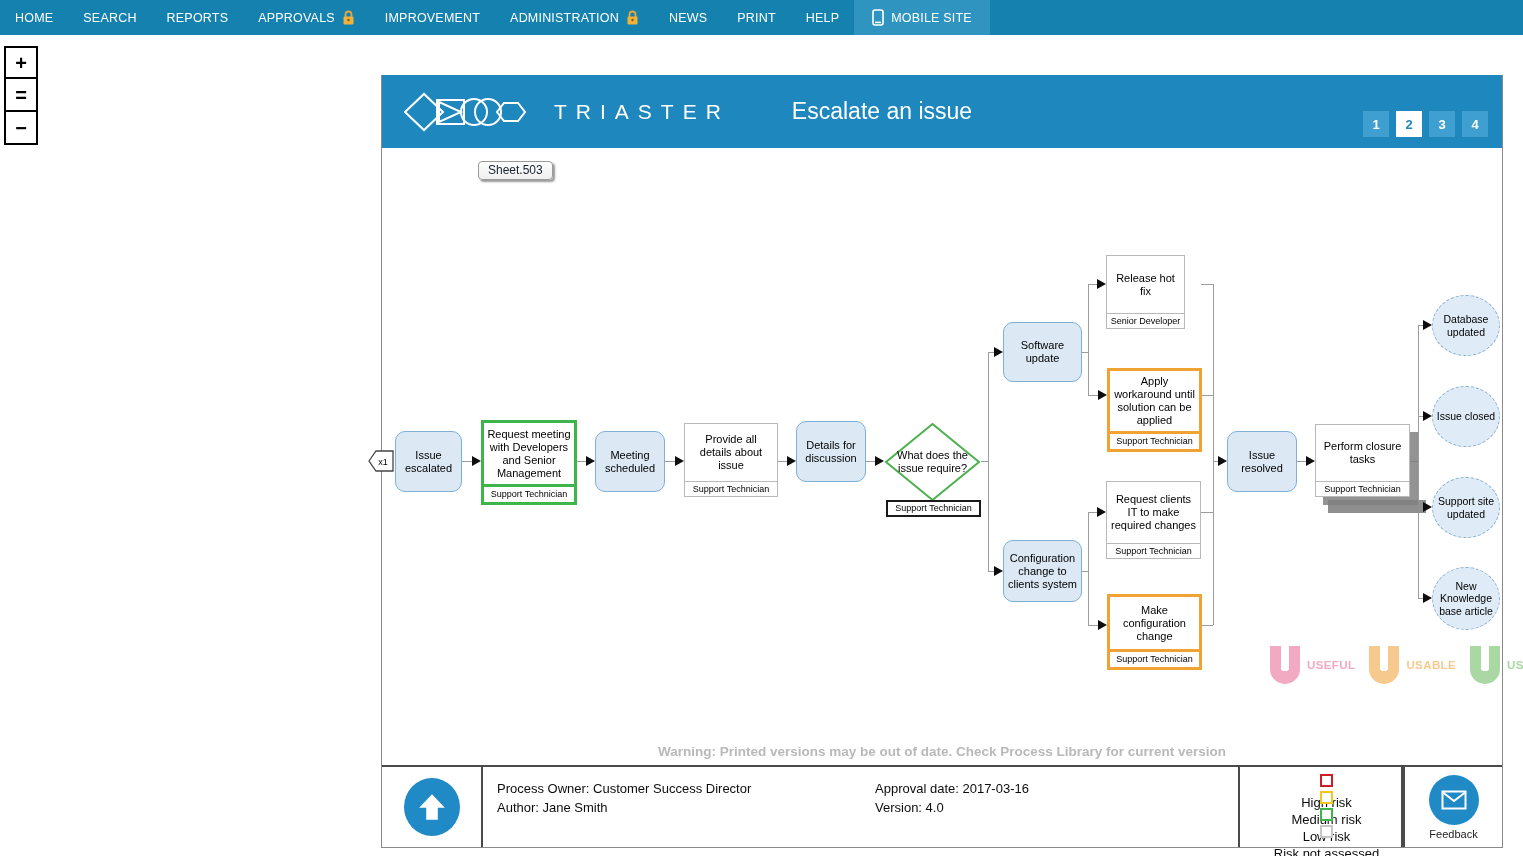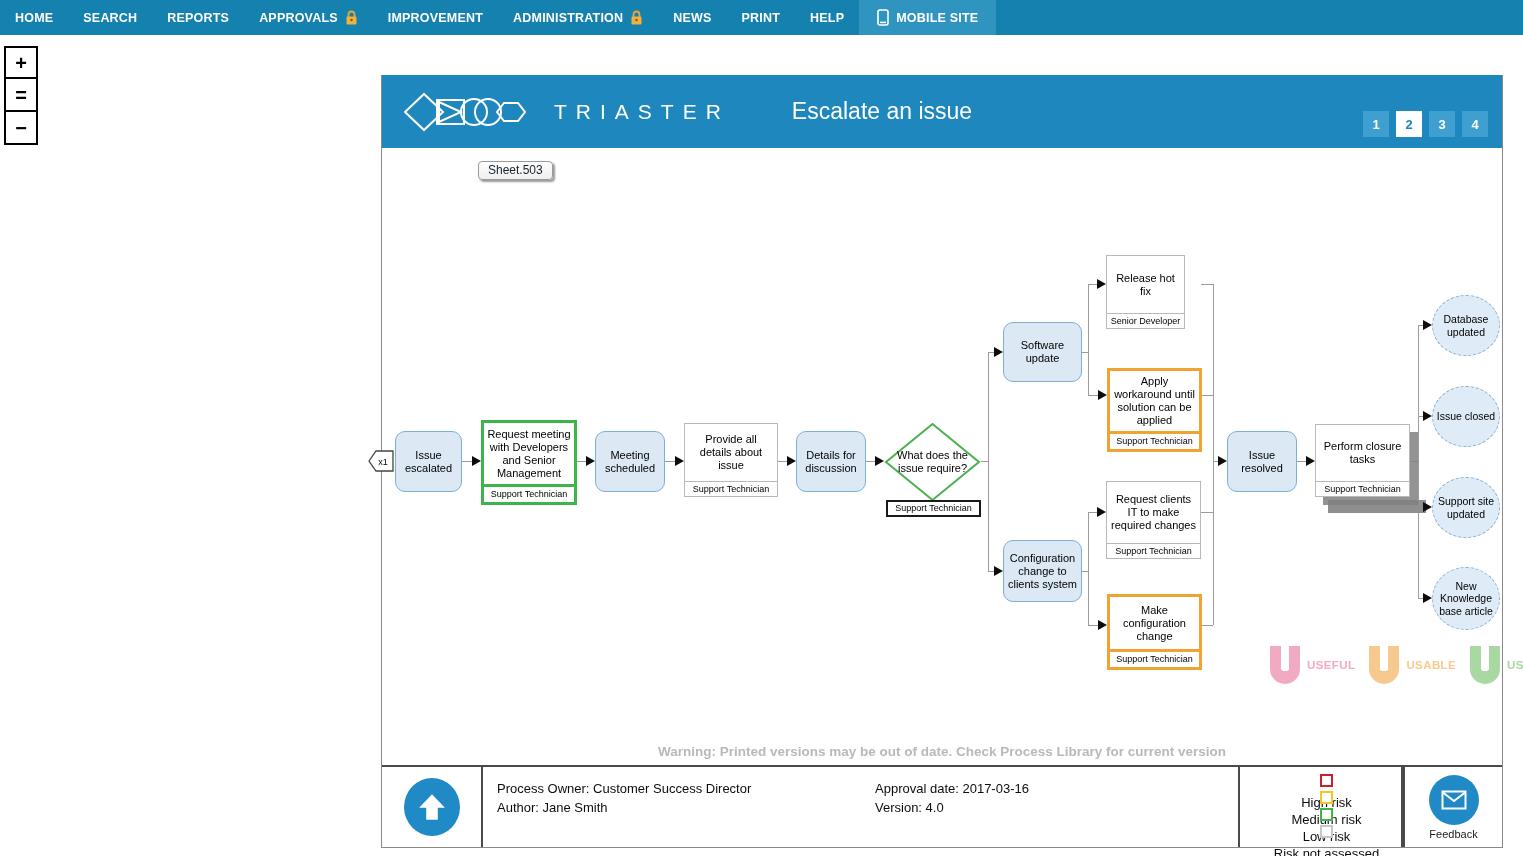--- a/index.html
+++ b/index.html
@@ -1,20 +1,20 @@
 <!DOCTYPE html>
 <html><head>
 <meta charset="utf-8">
 <style>
   * { box-sizing: border-box; margin: 0; padding: 0; }
   html,body { width:1523px; height:856px; background:#fff; overflow:hidden;
     font-family:"Liberation Sans", sans-serif; position:relative; }
 
   
-  .topnav { height:35px; background:#1581AE; display:flex; align-items:stretch;font-weight:bold; }
+  .topnav { height:35px; background:#1581AE; display:flex; align-items:stretch; }
   .nav-item { display:flex; align-items:center; gap:7px; padding:0 15px; color:#fff;
     font-size:12.5px; letter-spacing:.2px; cursor:pointer; }
   .nav-item.mobile { background:#2F95C0; padding:0 18px; }
   .lock-icon, .phone-icon { display:inline-flex; }
 
   
   .zoomctl { position:absolute; left:4px; top:46px; width:34px; }
   .zoomctl button { display:block; width:34px; height:33px; background:#fff;
     border:2px solid #000; font-size:20px; font-weight:bold; line-height:1;
     cursor:pointer; font-family:"Liberation Sans",sans-serif; }
@@ -209,21 +209,21 @@
 
     <div class="node round" style="left:213px;top:283px;width:70px;height:61px">
         <span>Meeting scheduled</span>
       </div>
 
     <div class="node task" style="left:302px;top:275px;width:94px;height:74px">
       <div class="t-text">Provide all details about issue</div>
       <div class="t-role">Support Technician</div>
     </div>
 
-    <div class="node round" style="left:414px;top:283px;width:70px;height:61px">
+    <div class="node round" style="left:414px;top:273px;width:70px;height:61px">
         <span>Details for discussion</span>
       </div>
 
     <div class="diamond-wrap">
       <svg width="97" height="80" viewBox="0 0 97 80">
           <polygon points="48.5,2 95,40 48.5,78 2,40" fill="#fff" stroke="#4CB04F" stroke-width="2"></polygon>
         </svg>
       <div class="diamond-text">What does the issue require?</div>
     </div>
     <div class="diamond-role">Support Technician</div>

